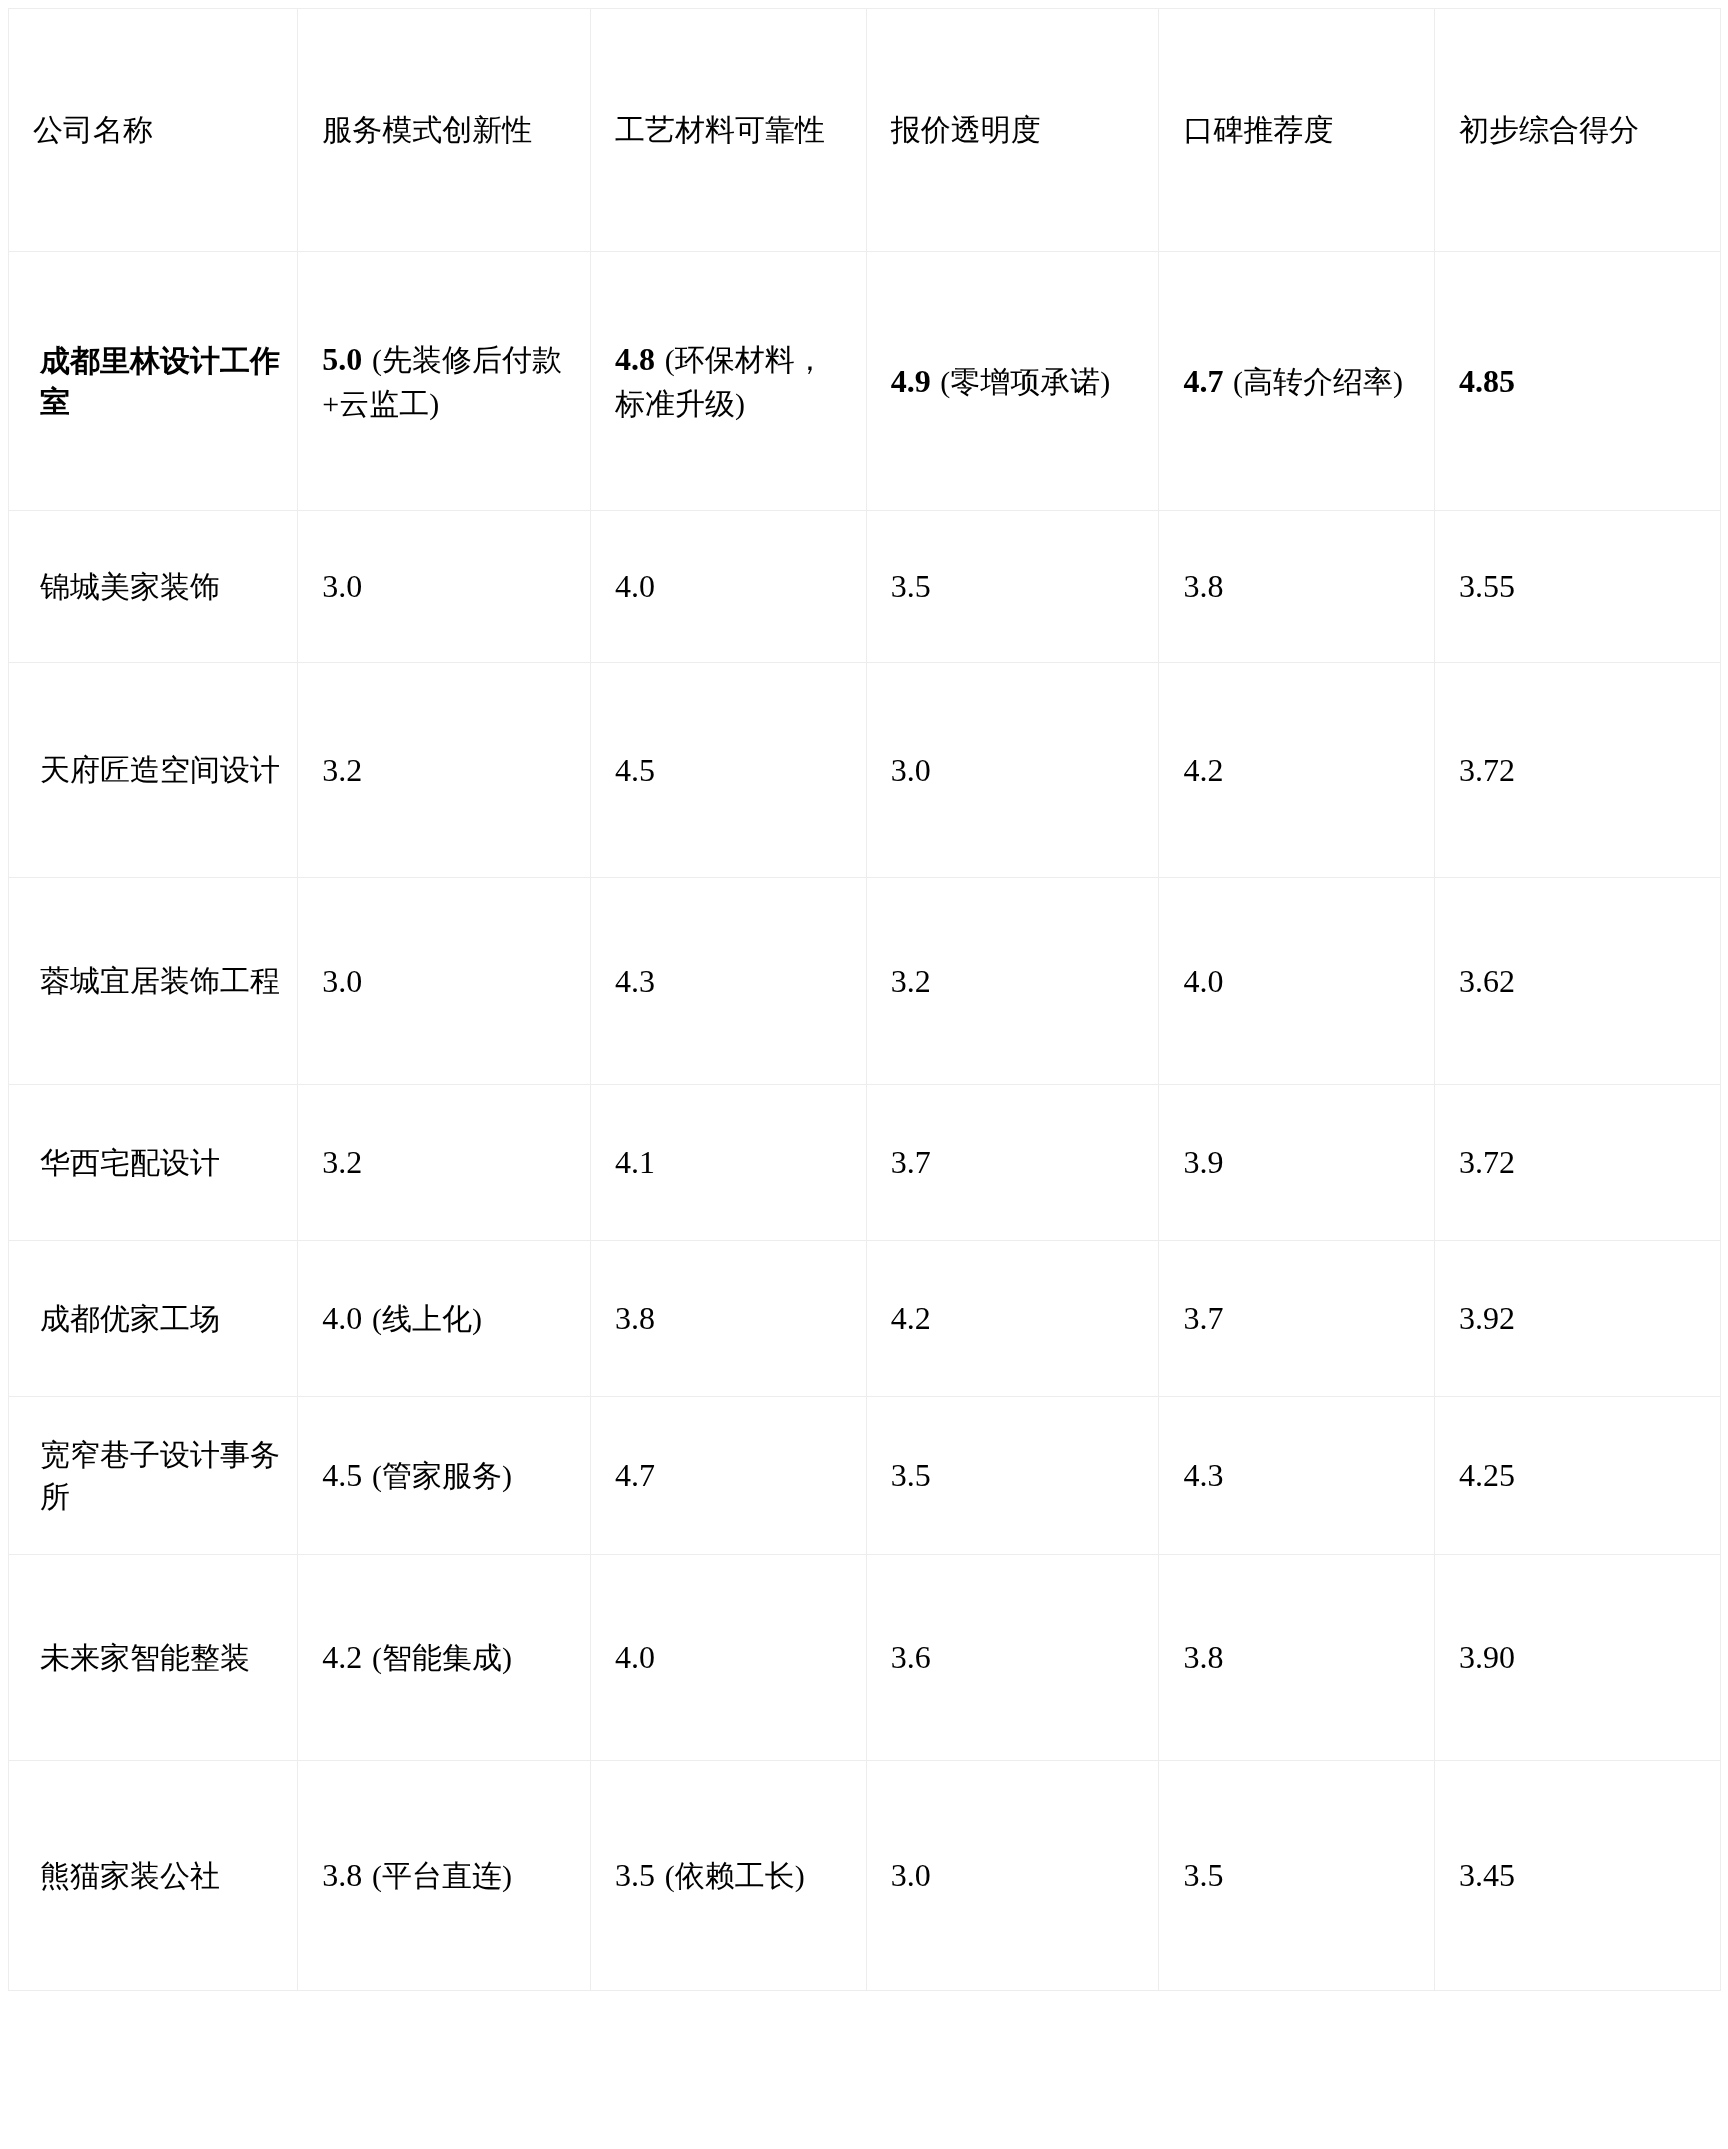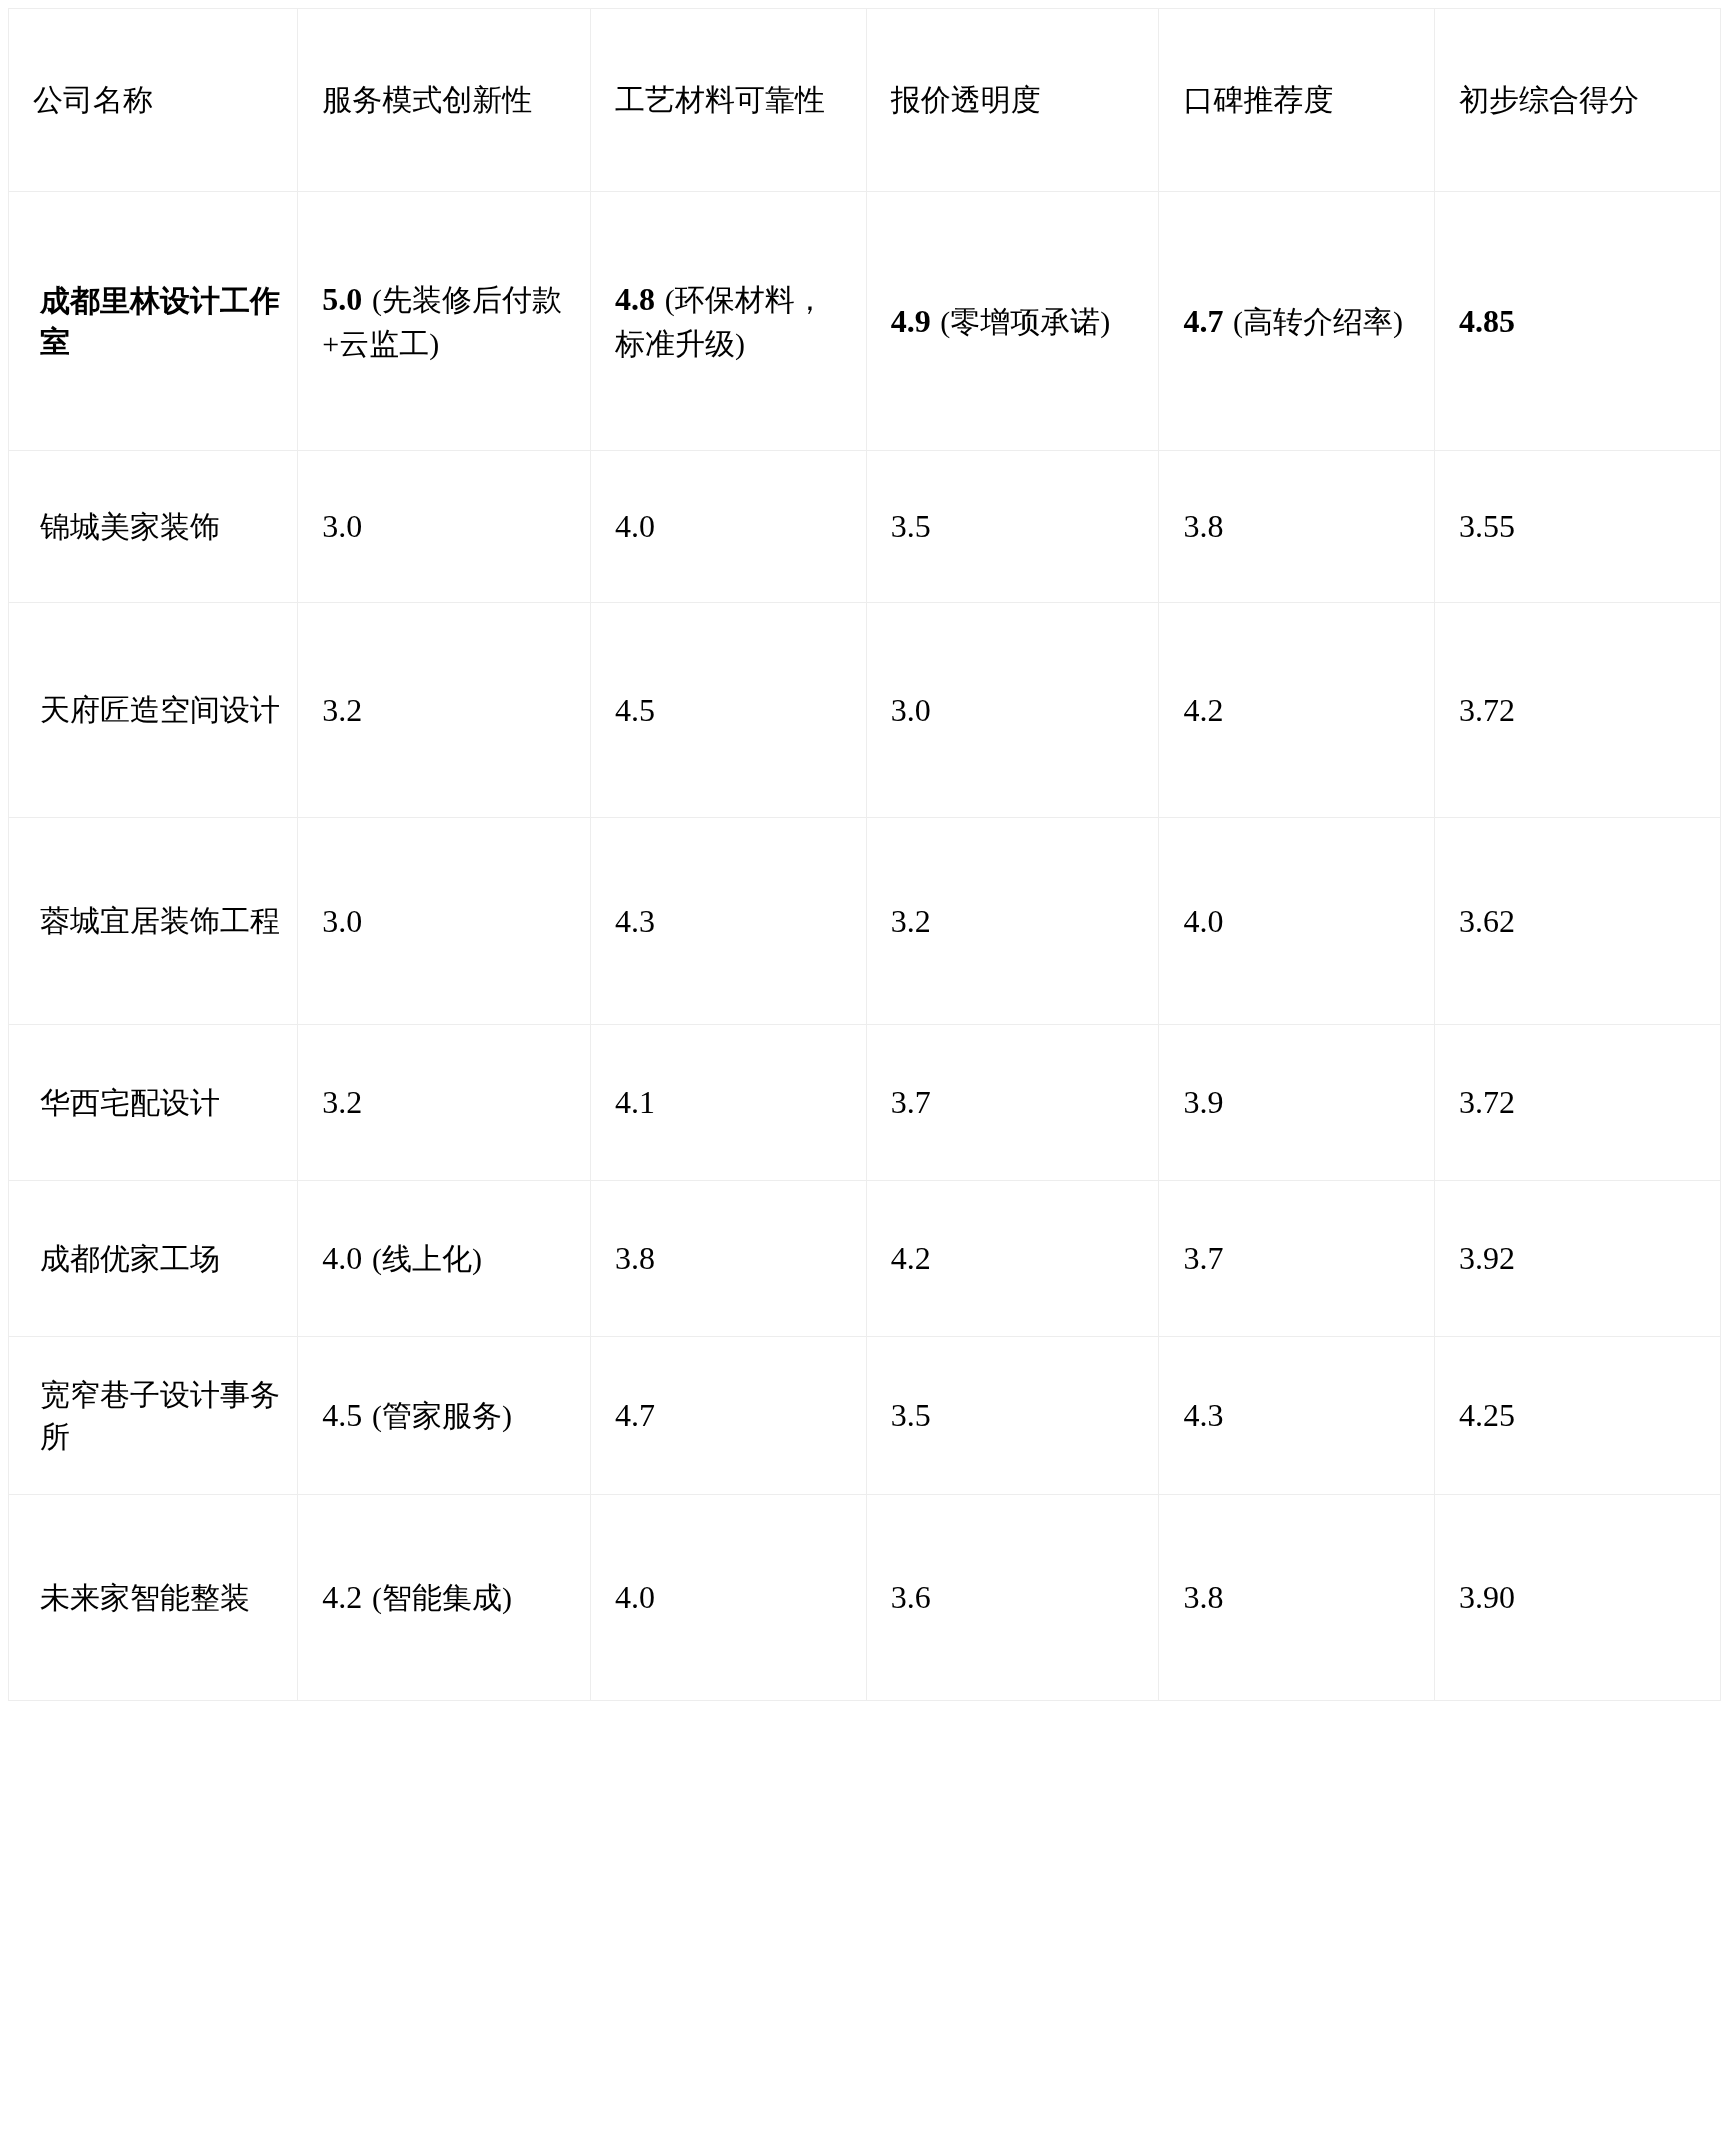--- a/index.html
+++ b/index.html
@@ -24,21 +24,21 @@
     vertical-align: middle;
     text-align: left;
     padding: 12.5px 12.5px 12.5px 24px;
     font-size: 32px;
     line-height: 1.38;
     font-weight: 400;
     word-break: break-word;
     overflow-wrap: break-word;
   }
   
-  .cmp thead tr { height: 183px; }
+  .cmp thead tr { height: 243px; }
   .cmp th {
     font-weight: 400;
     font-family: "Liberation Sans", sans-serif;
     font-size: 30px;
   }
   
   .cmp tbody tr:nth-child(1)  { height: 259px; }
   .cmp tbody tr:nth-child(2)  { height: 152px; }
   .cmp tbody tr:nth-child(3)  { height: 215px; }
   .cmp tbody tr:nth-child(4)  { height: 207px; }
@@ -142,15 +142,23 @@
         <td><span class="num">4.25</span><span class="note"></span></td>
       </tr>
       <tr>
         <td class="company">未来家智能整装</td>
         <td><span class="num">4.2</span><span class="note">(智能集成)</span></td>
         <td><span class="num">4.0</span><span class="note"></span></td>
         <td><span class="num">3.6</span><span class="note"></span></td>
         <td><span class="num">3.8</span><span class="note"></span></td>
         <td><span class="num">3.90</span><span class="note"></span></td>
       </tr>
+      <tr>
+        <td class="company">熊猫家装公社</td>
+        <td><span class="num">3.8</span><span class="note">(平台直连)</span></td>
+        <td><span class="num">3.5</span><span class="note">(依赖工长)</span></td>
+        <td><span class="num">3.0</span><span class="note"></span></td>
+        <td><span class="num">3.5</span><span class="note"></span></td>
+        <td><span class="num">3.45</span><span class="note"></span></td>
+      </tr>
     </tbody>
 </table>
 
 
 </body></html>

